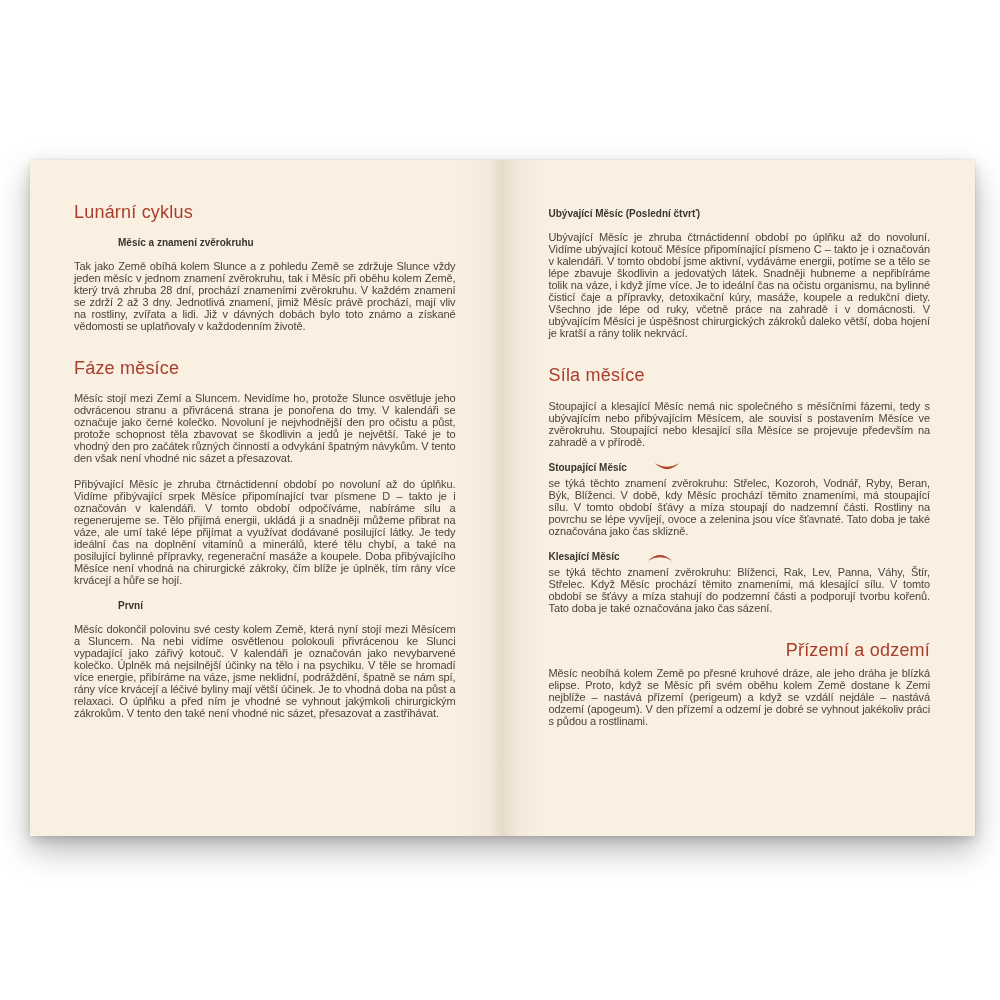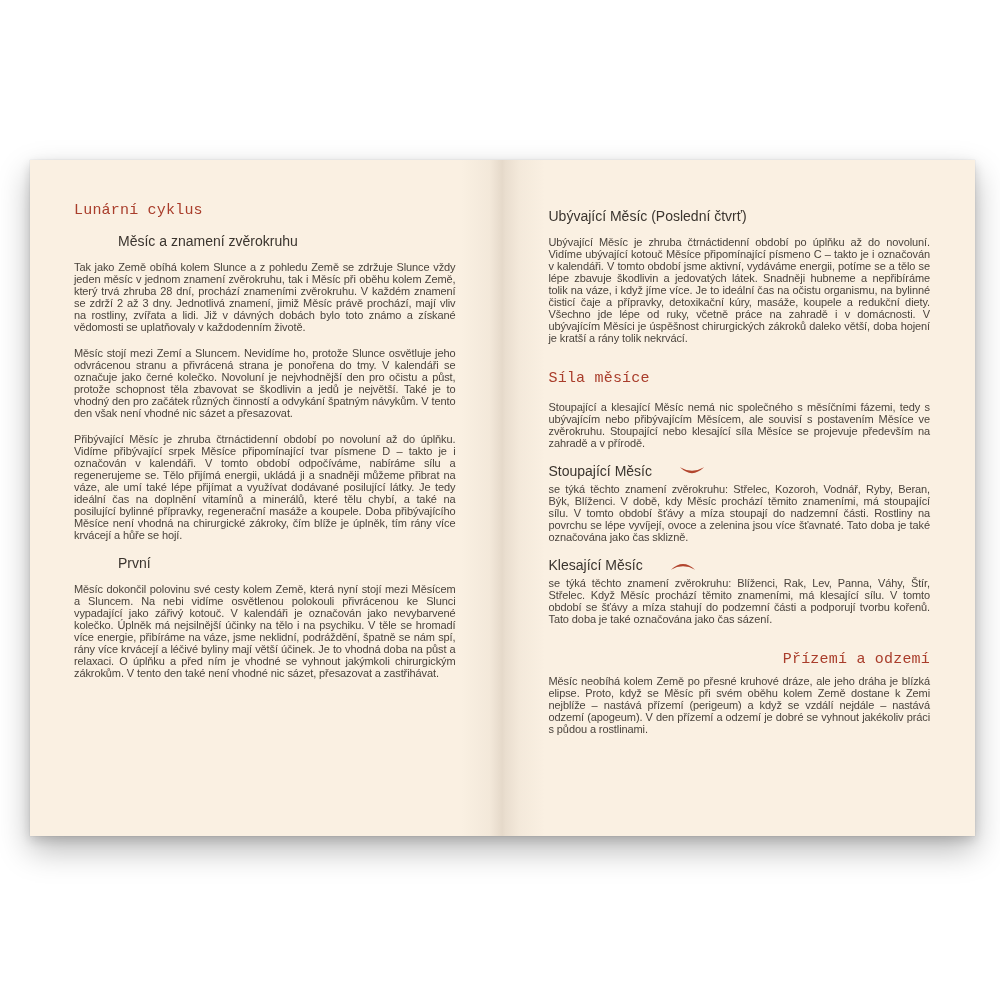--- a/index.html
+++ b/index.html
@@ -45,33 +45,32 @@
     pointer-events:none;
     background:linear-gradient(90deg,
       rgba(90,62,38,0) 0%,
       rgba(90,62,38,0.045) 34%,
       rgba(90,62,38,0.13) 49%,
       rgba(90,62,38,0.10) 53%,
       rgba(90,62,38,0.04) 70%,
       rgba(90,62,38,0) 100%);
   }
   .h1{
-    font-size:15px;
+    font-size:18px;
     font-weight:normal;
     color:var(--heading);
     letter-spacing:0.2px;
     margin:26px 0 14px;
     line-height:1.15;
-    font-family:Liberation Mono, monospace;
   }
   .h1.first{ margin-top:0; }
   .h1.tight-bottom{ margin-bottom:7px;text-align:right; }
   .h2{
-    font-size:14px;
-    font-weight:normal;
+    font-size:10px;
+    font-weight:bold;
     color:var(--subhead);
     margin:4px 0 11px;
     line-height:1.2;
   }
   .page-left .h2{ margin-top:6px;padding-left:44px; }
   .page-right .h2.first{ margin-top:6px; }
   .h2-row{
     display:flex;
     align-items:center;
     gap:27px;
@@ -95,20 +94,21 @@
 <body>
 
 <div class="stage">
   <div class="book">
 
     <div class="page page-left">
       <h1 class="h1 first">Lunární cyklus</h1>
       <h2 class="h2">Měsíc a znamení zvěrokruhu</h2>
       <p class="p">Tak jako Země obíhá kolem Slunce a z pohledu Země se zdržuje Slunce vždy jeden měsíc v jednom znamení zvěrokruhu, tak i Měsíc při oběhu kolem Země, který trvá zhruba 28 dní, prochází znameními zvěrokruhu. V každém znamení se zdrží 2 až 3 dny. Jednotlivá znamení, jimiž Měsíc právě prochází, mají vliv na rostliny, zvířata a lidi. Již v dávných dobách bylo toto známo a získané vědomosti se uplatňovaly v každodenním životě.</p>
 
+      <h1 class="h1">Fáze měsíce</h1>
       <p class="p">Měsíc stojí mezi Zemí a Sluncem. Nevidíme ho, protože Slunce osvětluje jeho odvrácenou stranu a přivrácená strana je ponořena do tmy. V kalendáři se označuje jako černé kolečko. Novoluní je nejvhodnější den pro očistu a půst, protože schopnost těla zbavovat se škodlivin a jedů je největší. Také je to vhodný den pro začátek různých činností a odvykání špatným návykům. V tento den však není vhodné nic sázet a přesazovat.</p>
 
       <p class="p">Přibývající Měsíc je zhruba čtrnáctidenní období po novoluní až do úplňku. Vidíme přibývající srpek Měsíce připomínající tvar písmene D – takto je i označován v kalendáři. V tomto období odpočíváme, nabíráme sílu a regenerujeme se. Tělo přijímá energii, ukládá ji a snadněji můžeme přibrat na váze, ale umí také lépe přijímat a využívat dodávané posilující látky. Je tedy ideální čas na doplnění vitamínů a minerálů, které tělu chybí, a také na posilující bylinné přípravky, regenerační masáže a koupele. Doba přibývajícího Měsíce není vhodná na chirurgické zákroky, čím blíže je úplněk, tím rány více krvácejí a hůře se hojí.</p>
 
       <h2 class="h2">První</h2>
       <p class="p">Měsíc dokončil polovinu své cesty kolem Země, která nyní stojí mezi Měsícem a Sluncem. Na nebi vidíme osvětlenou polokouli přivrácenou ke Slunci vypadající jako zářivý kotouč. V kalendáři je označován jako nevybarvené kolečko. Úplněk má nejsilnější účinky na tělo i na psychiku. V těle se hromadí více energie, přibíráme na váze, jsme neklidní, podráždění, špatně se nám spí, rány více krvácejí a léčivé byliny mají větší účinek. Je to vhodná doba na půst a relaxaci. O úplňku a před ním je vhodné se vyhnout jakýmkoli chirurgickým zákrokům. V tento den také není vhodné nic sázet, přesazovat a zastřihávat.</p>
     </div>
 
     <div class="page page-right">
       <h2 class="h2 first">Ubývající Měsíc (Poslední čtvrť)</h2>

